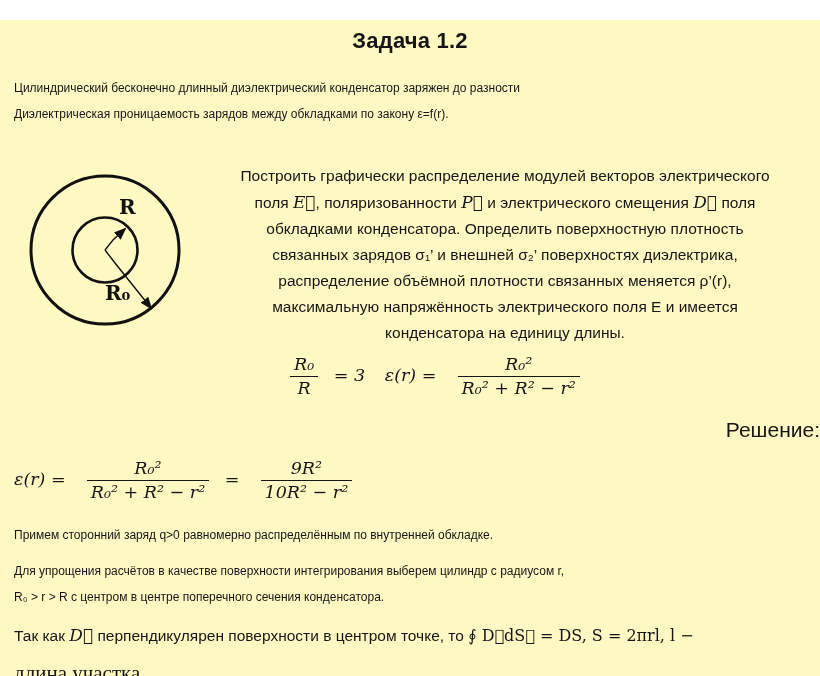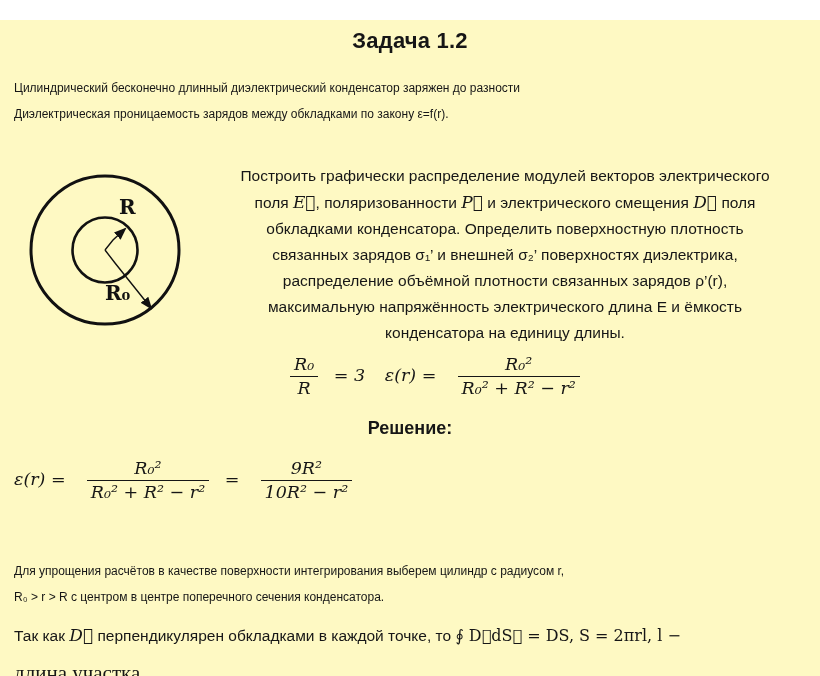--- a/index.html
+++ b/index.html
@@ -13,22 +13,22 @@
     margin-top:20px;
   }
   .abs{position:absolute;}
   .nowrap{white-space:nowrap;}
   .line{white-space:nowrap;}
   h1.title{
     margin:0;width:820px;text-align:center;
     font-size:22px;font-weight:600;letter-spacing:0.2px;
   }
   .heading{
-    width:820px;text-align:center;
-    font-size:18px;font-weight:700;
+    width:820px;text-align:right;
+    font-size:21px;font-weight:400;
   }
   .body-text{font-size:12px;line-height:25.5px;}
   .task-text{font-size:15.5px;line-height:26px;text-align:center;}
   .b{font-weight:bold;}
   .mathline{font-family:"DejaVu Serif","Liberation Serif",serif;font-style:italic;font-size:17.5px;}
   .frac{display:inline-block;text-align:center;vertical-align:middle;line-height:1.25;}
   .frac .num{display:block;padding:0 4px;}
   .frac .den{display:block;border-top:1.7px solid #161616;padding:1px 4px 0 4px;}
   .gap-sm{display:inline-block;width:10px;}
   .gap-md{display:inline-block;width:14px;}
@@ -61,22 +61,22 @@
     <polyline points="87,81 97,94 133,139" fill="none" stroke="#111" stroke-width="1.4" marker-end="url(#ah)"></polyline>
     <text x="101" y="45">R</text>
     <text x="87" y="131">R₀</text>
   </svg>
 
   <div class="task-text abs" style="left:205px;top:143px;width:600px;">
     <div class="line">Построить графически распределение модулей векторов электрического</div>
     <div class="line"><span>поля </span><span class="inlinevec">E⃗</span><span>, поляризованности </span><span class="inlinevec">P⃗</span><span> и электрического смещения </span><span class="inlinevec">D⃗</span><span> поля</span></div>
     <div class="line">обкладками конденсатора. Определить поверхностную плотность</div>
     <div class="line">связанных зарядов σ₁’ и внешней σ₂’ поверхностях диэлектрика,</div>
-    <div class="line">распределение объёмной плотности связанных зарядов ρ’(r),</div>
-    <div class="line">максимальную напряжённость электрического длина E и ёмкость</div>
+    <div class="line">распределение объёмной плотности связанных меняется ρ’(r),</div>
+    <div class="line">максимальную напряжённость электрического поля E и имеется</div>
     <div class="line">конденсатора на единицу длины.</div>
   </div>
 
   <div class="mathline abs nowrap" style="left:290px;top:334px;">
     <span class="frac">
       <span class="num">R₀</span>
       <span class="den">R</span>
     </span>
     <span class="gap-sm"></span><span>= 3</span>
     <span class="gap-md"></span><span>ε(r) =</span>
@@ -97,24 +97,25 @@
       <span class="den">R₀² + R² − r²</span>
     </span>
     <span class="gap-sm"></span><span>=</span>
     <span class="gap-sm"></span>
     <span class="frac">
       <span class="num">9R²</span>
       <span class="den">10R² − r²</span>
     </span>
   </div>
 
+  <div class="body-text abs nowrap" style="left:14px;top:503px;width:800px;">Примем сторонний заряд q&gt;0 равномерно распределённым по внутренней обкладке.</div>
 
   <div class="body-text abs" style="left:14px;top:538px;width:800px;line-height:26px;">
     <div class="line">Для упрощения расчётов в качестве поверхности интегрирования выберем цилиндр с радиусом r,</div>
     <div class="line"><span>R₀</span><span> &gt; r &gt; R с центром в центре поперечного сечения конденсатора.</span></div>
   </div>
 
   <div class="abs" style="left:14px;top:594px;width:800px;">
-    <div class="line" style="font-size:15.5px;line-height:42px;"><span>Так как </span><span class="inlinevec">D⃗</span><span> перпендикулярен обкладками в каждой точке, то </span><span class="bigmath">∮ D⃗dS⃗ = DS, S = 2πrl, l −</span></div>
+    <div class="line" style="font-size:15.5px;line-height:42px;"><span>Так как </span><span class="inlinevec">D⃗</span><span> перпендикулярен поверхности в центром точке, то </span><span class="bigmath">∮ D⃗dS⃗ = DS, S = 2πrl, l −</span></div>
     <div class="serifline" style="line-height:32px;">длина участка</div>
   </div>
 
 </div>
 
 </body></html>

